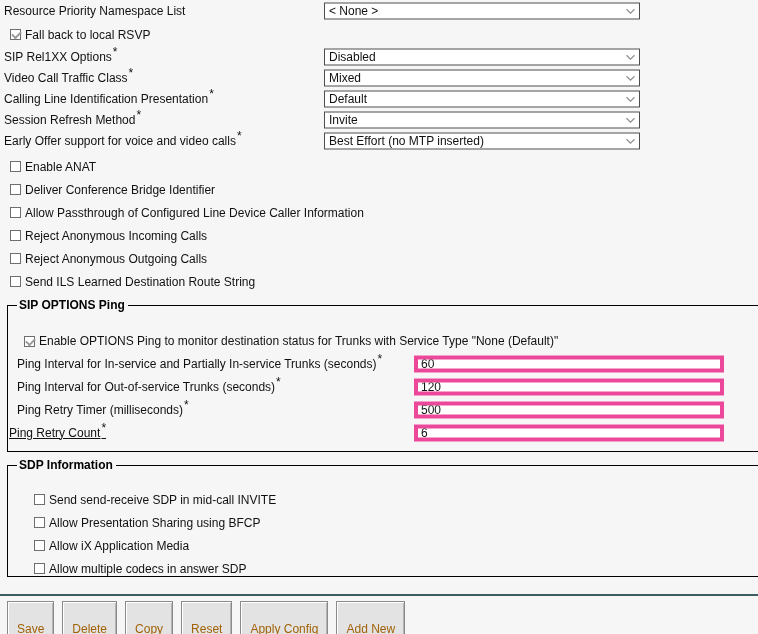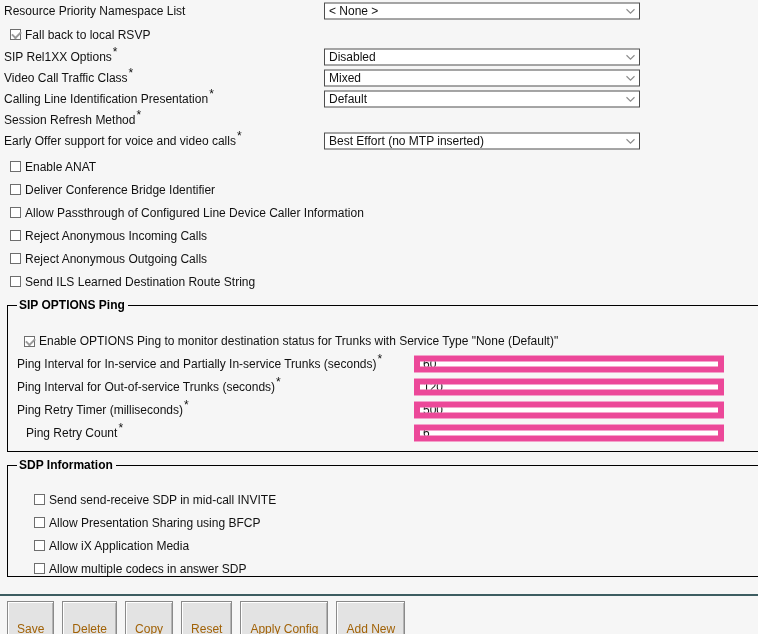--- a/index.html
+++ b/index.html
@@ -139,21 +139,21 @@
   }
 
   
   .text-input {
     position: absolute;
     left: 413px;
     width: 310px;
     height: 17px;
     box-sizing: border-box;
     background: #ffffff;
-    border: 6px solid #ec4899;
+    border: 4px solid #ec4899;
     font-family: "Liberation Sans", sans-serif;
     font-size: 12px;
     color: #111;
     padding: 0 3px;
     top: 50%;
     transform: translateY(-50%);
     line-height: 15px;
   }
 
   
@@ -232,20 +232,28 @@
           <span class="sel-text">Default</span>
           <span class="chev">
             <svg width="13" height="13" viewBox="0 0 13 13" aria-hidden="true">
               <path d="M2.5 4.8 L6.5 8.6 L10.5 4.8" fill="none" stroke="#8d8d8d" stroke-width="1.2"></path>
             </svg>
           </span>
         </div>
       </div>
       <div class="field-row" style="position: absolute; left: 0px; top: 109px; width: 758px;">
         <span class="field-label">Session Refresh Method<span class="req">*</span></span>
+        <div class="select-box">
+          <span class="sel-text">Invite</span>
+          <span class="chev">
+            <svg width="13" height="13" viewBox="0 0 13 13" aria-hidden="true">
+              <path d="M2.5 4.8 L6.5 8.6 L10.5 4.8" fill="none" stroke="#8d8d8d" stroke-width="1.2"></path>
+            </svg>
+          </span>
+        </div>
       </div>
       <div class="field-row" style="position: absolute; left: 0px; top: 130px; width: 758px;">
         <span class="field-label">Early Offer support for voice and video calls<span class="req">*</span></span>
         <div class="select-box">
           <span class="sel-text">Best Effort (no MTP inserted)</span>
           <span class="chev">
             <svg width="13" height="13" viewBox="0 0 13 13" aria-hidden="true">
               <path d="M2.5 4.8 L6.5 8.6 L10.5 4.8" fill="none" stroke="#8d8d8d" stroke-width="1.2"></path>
             </svg>
           </span>
@@ -297,21 +305,21 @@
         </div>
         <div class="field-row" style="position: absolute; left: 0px; top: 64px; width: 749px; height: 21px;">
           <span class="field-label" style="left: 9px;">Ping Interval for Out-of-service Trunks (seconds)<span class="req">*</span></span>
           <input type="text" class="text-input" value="120" style="left: 406px;">
         </div>
         <div class="field-row" style="position: absolute; left: 0px; top: 87px; width: 749px; height: 21px;">
           <span class="field-label" style="left: 9px;">Ping Retry Timer (milliseconds)<span class="req">*</span></span>
           <input type="text" class="text-input" value="500" style="left: 406px;">
         </div>
         <div class="field-row" style="position: absolute; left: 0px; top: 110px; width: 749px; height: 21px;">
-          <span class="field-label" style="left: 18px;">Ping Retry Count<span class="req">*</span></span>
+          <span class="field-label" style="left: 1px; text-decoration: underline;">Ping Retry Count<span class="req">*</span></span>
           <input type="text" class="text-input" value="6" style="left: 406px;">
         </div>
       </div>
   </fieldset>
 
   <fieldset class="group" id="sdp-information-group" style="left:7px; top:458px; width:751px; height:117px;">
     <legend>SDP Information</legend>
     <div class="group-inner" id="sdp-inner" style="position: absolute; left: 18px; top: 16px;">
         <div class="cb-row" style="padding-left: 8px;">
           <span class="cbox"></span>

